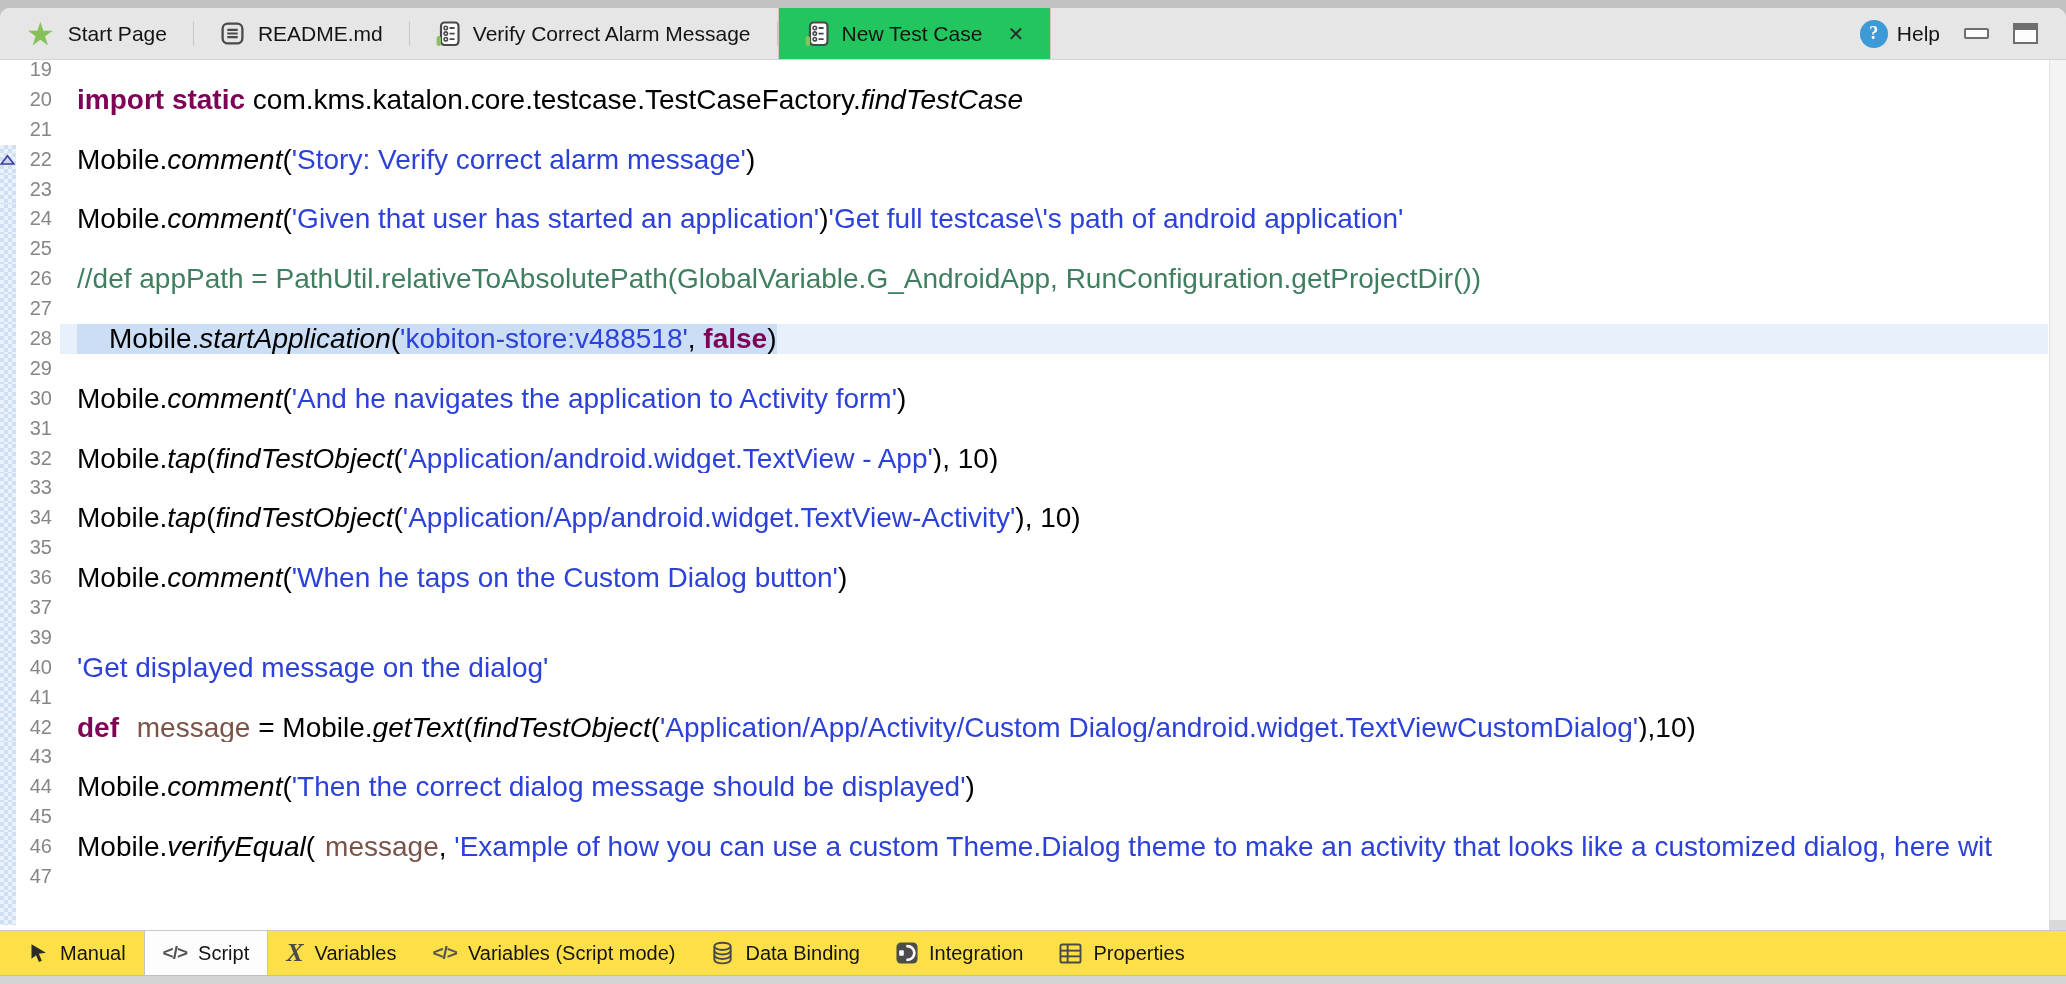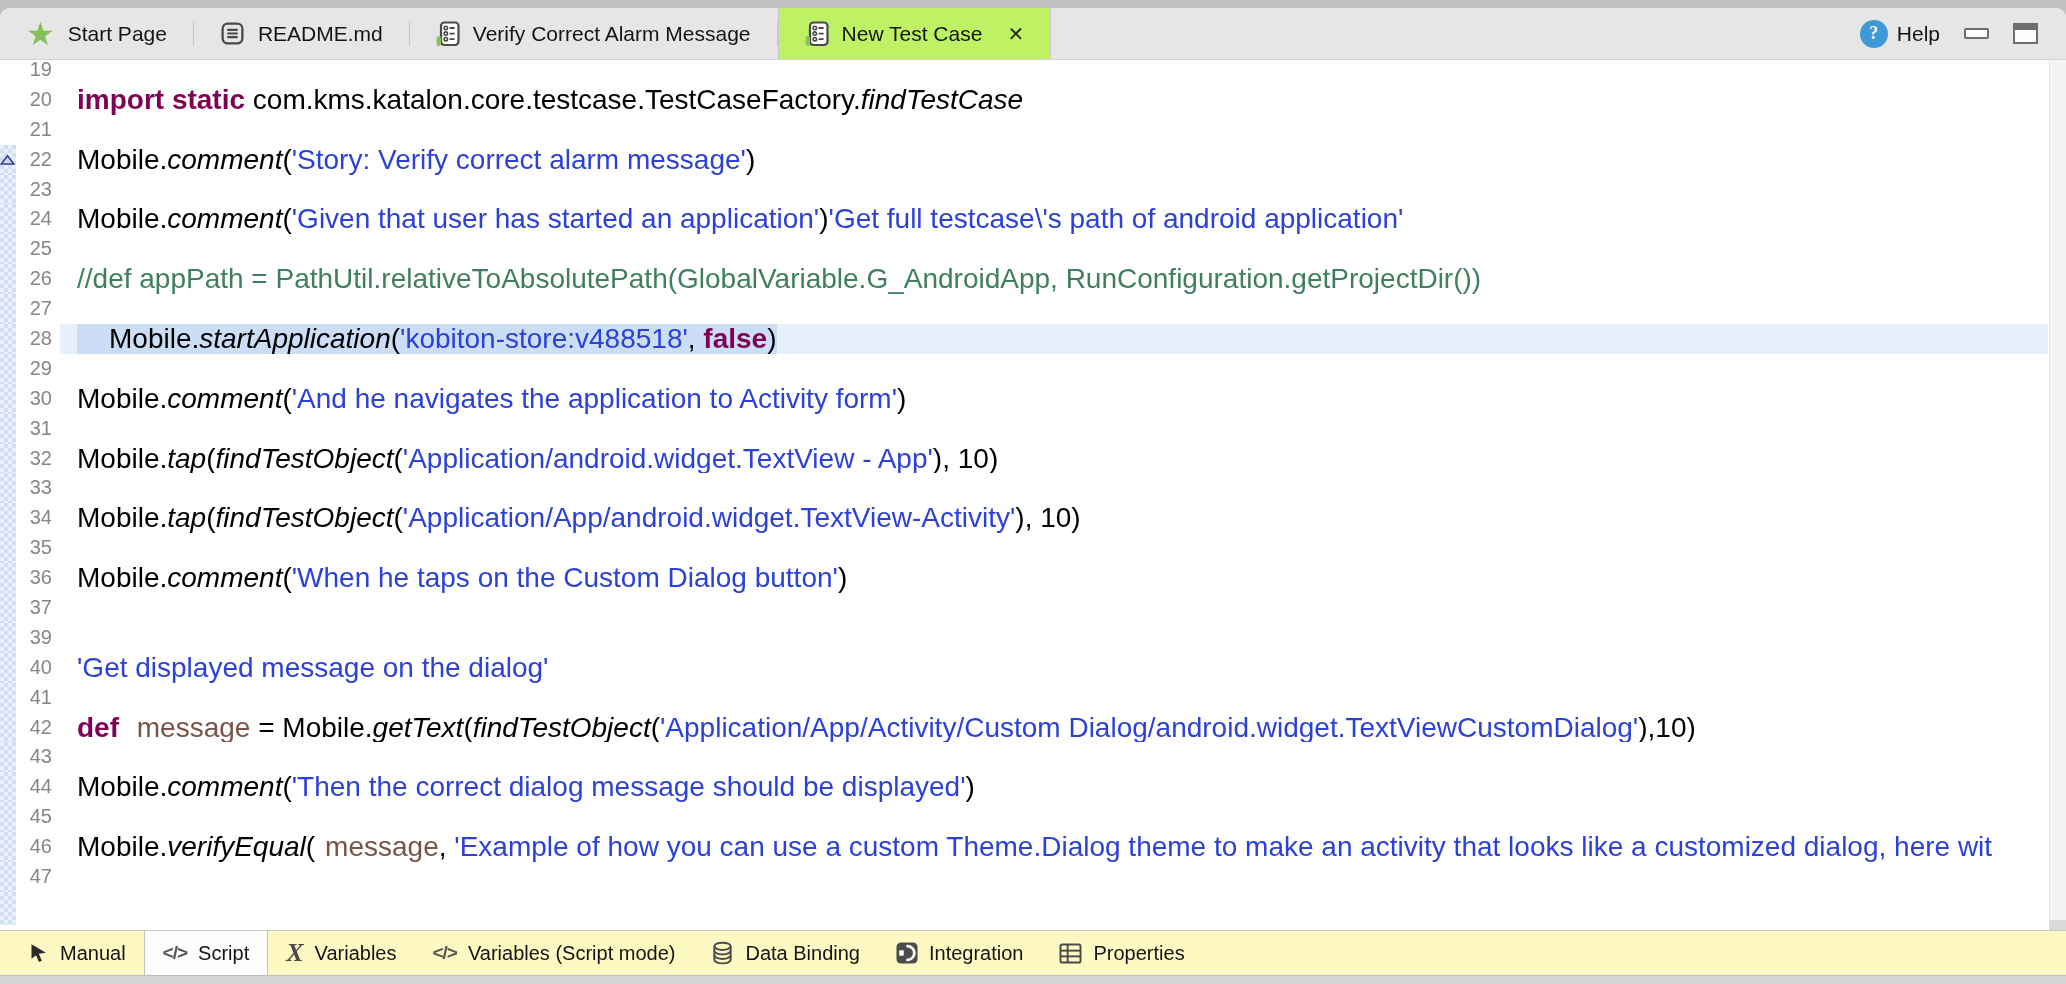--- a/index.html
+++ b/index.html
@@ -13,21 +13,21 @@
     background:#fff; border-radius:10px 10px 0 0; overflow:hidden;
     display:flex; flex-direction:column;
   }
   
   .topbar{
     flex:none; height:52px; background:#e6e6e6; border-bottom:1px solid #d2d2d2;
     display:flex; align-items:stretch; border-radius:10px 10px 0 0;
   }
   #top-tabs{ display:flex; align-items:stretch; }
   .ttab{ display:flex; align-items:center; gap:13px; padding:0 26px; font-size:21px; color:#141414; white-space:nowrap; cursor:default; }
-  .ttab.active{ background:#bef264; border-left:1px solid #c9c9c9; border-right:1px solid #c9c9c9; }
+  .ttab.active{ background:#22c55e; border-left:1px solid #c9c9c9; border-right:1px solid #c9c9c9; }
   .vsep{ width:1px; background:#c8c8c8; margin:13px 0; }
   .ticon{ display:flex; align-items:center; }
   .ticon svg{ display:block; }
   .g-star{ color:#85c158; font-size:32px; line-height:1; }
   .tclose{ margin-left:12px; font-size:20px; color:#2a2a2a; }
   .topbar-right{ margin-left:auto; display:flex; align-items:center; gap:24px; padding-right:28px; }
   .help{ display:flex; align-items:center; gap:9px; font-size:21px; color:#141414; }
   .g-help{ width:28px; height:28px; border-radius:50%; background:var(--help-blue,#3d9ad6); color:#fff; font-weight:bold;
            display:flex; align-items:center; justify-content:center; font-size:18px; font-family:"Liberation Serif",serif;}
   .win-min{ width:25px; height:11px; border:2px solid #6e6e6e; border-radius:2px; background:#fdfdfd; }
@@ -57,21 +57,21 @@
   .row.sel .seltext{ background:var(--selection-text,#cbdef5);padding-left:32px; }
   .tk-kw{ color:var(--keyword,#7f0055); font-weight:bold; }
   .tk-str{ color:var(--string,#2c41d8); }
   .tk-com{ color:var(--comment,#3f7f5f); }
   .tk-it{ font-style:italic; color:#000; }
   .tk-var{ color:var(--variable,#7a5448);margin-left:10px; }
   .scroll-track{ position:absolute; top:0; right:0; bottom:0; width:17px; background:#f4f4f4; border-left:1px solid #e3e3e3; }
   .scroll-corner{ position:absolute; bottom:0; right:0; width:17px; height:10px; background:#d9d9d9; }
   
   .bottombar{
-    flex:none; height:45px; background:#fef9c3; border-top:1px solid #c8c8c8;
+    flex:none; height:45px; background:#fde047; border-top:1px solid #c8c8c8;
     display:flex; align-items:stretch; padding-left:10px;
   }
   #bottom-tabs{ display:flex; align-items:stretch; }
   .btab{ display:flex; align-items:center; gap:11px; padding:0 18px; font-size:20px; color:#141414; white-space:nowrap; }
   .btab.active{ background:#fdfdfd; border-left:1px solid #c4c4c4; border-right:1px solid #c4c4c4; }
   .bicon{ display:flex; align-items:center; }
   .bicon svg{ display:block; }
   .g-code{ color:#555; font-weight:bold; font-size:19px; letter-spacing:-1px; }
   .g-x{ font-family:"Liberation Serif",serif; font-style:italic; font-weight:bold; font-size:26px; color:#4a4a4a; line-height:1; }
   .bottom-strip{ flex:none; height:9px; background:#d4d4d4; border-top:1px solid #bebebe; }

